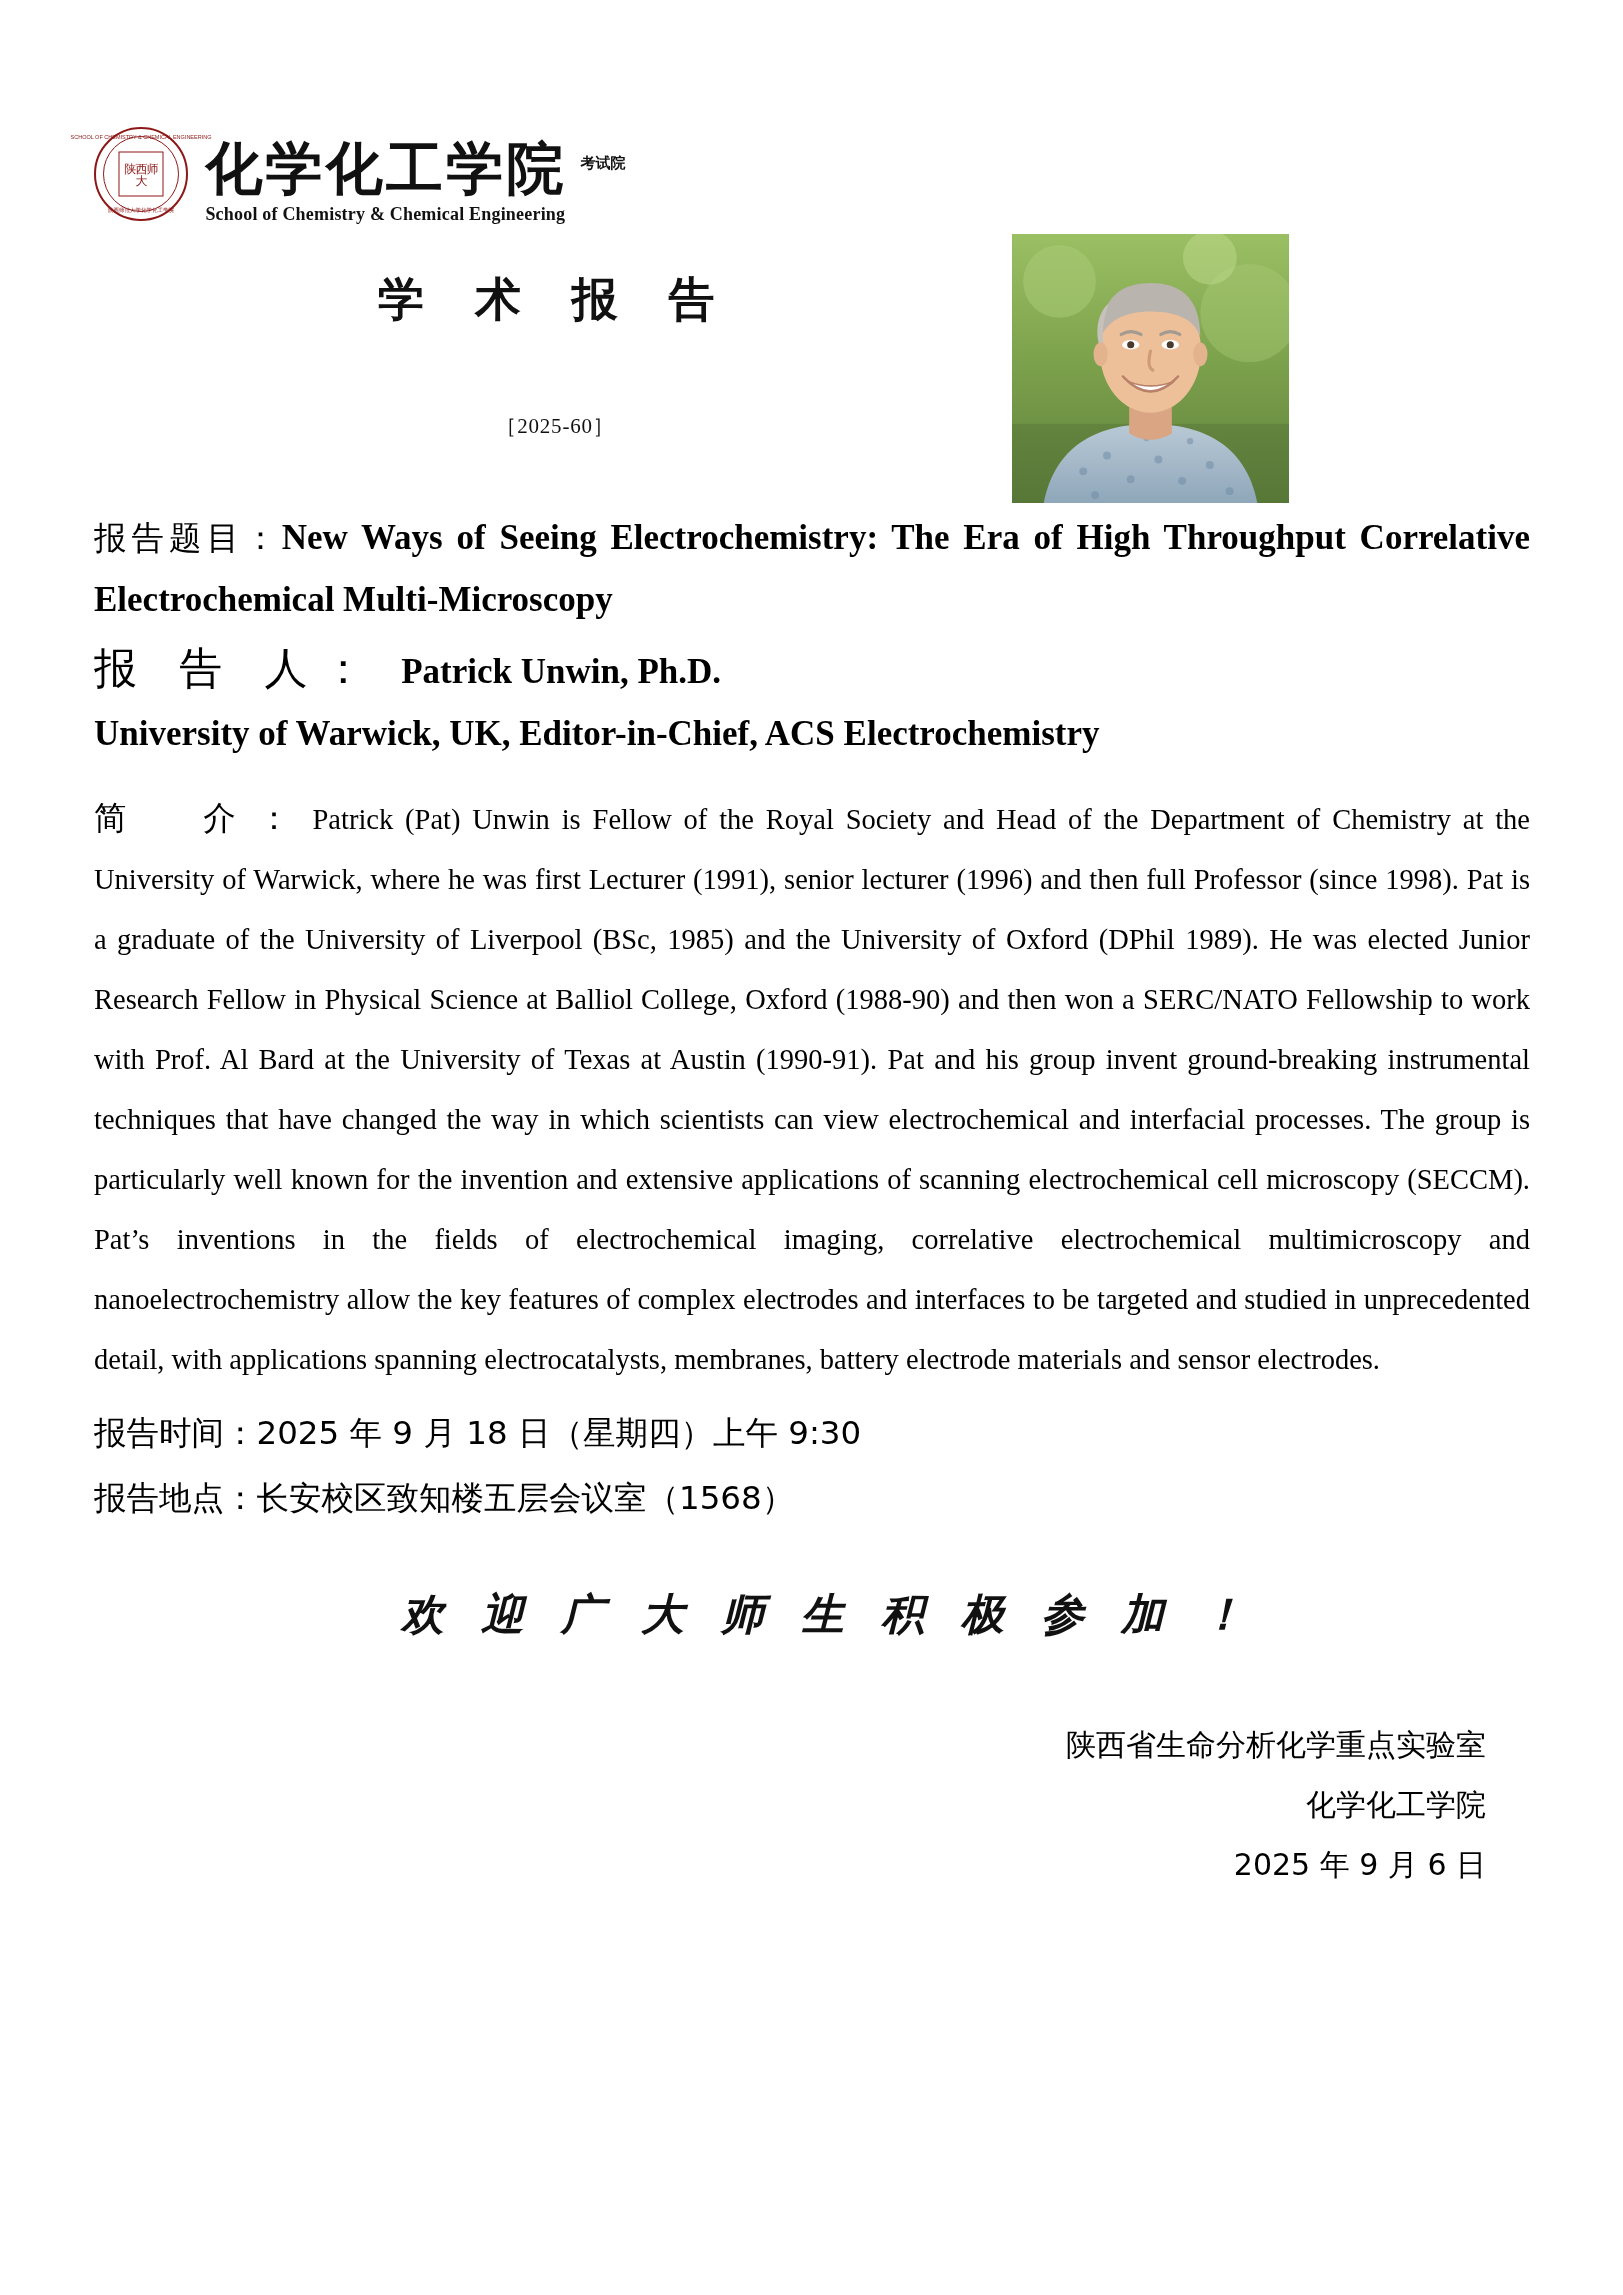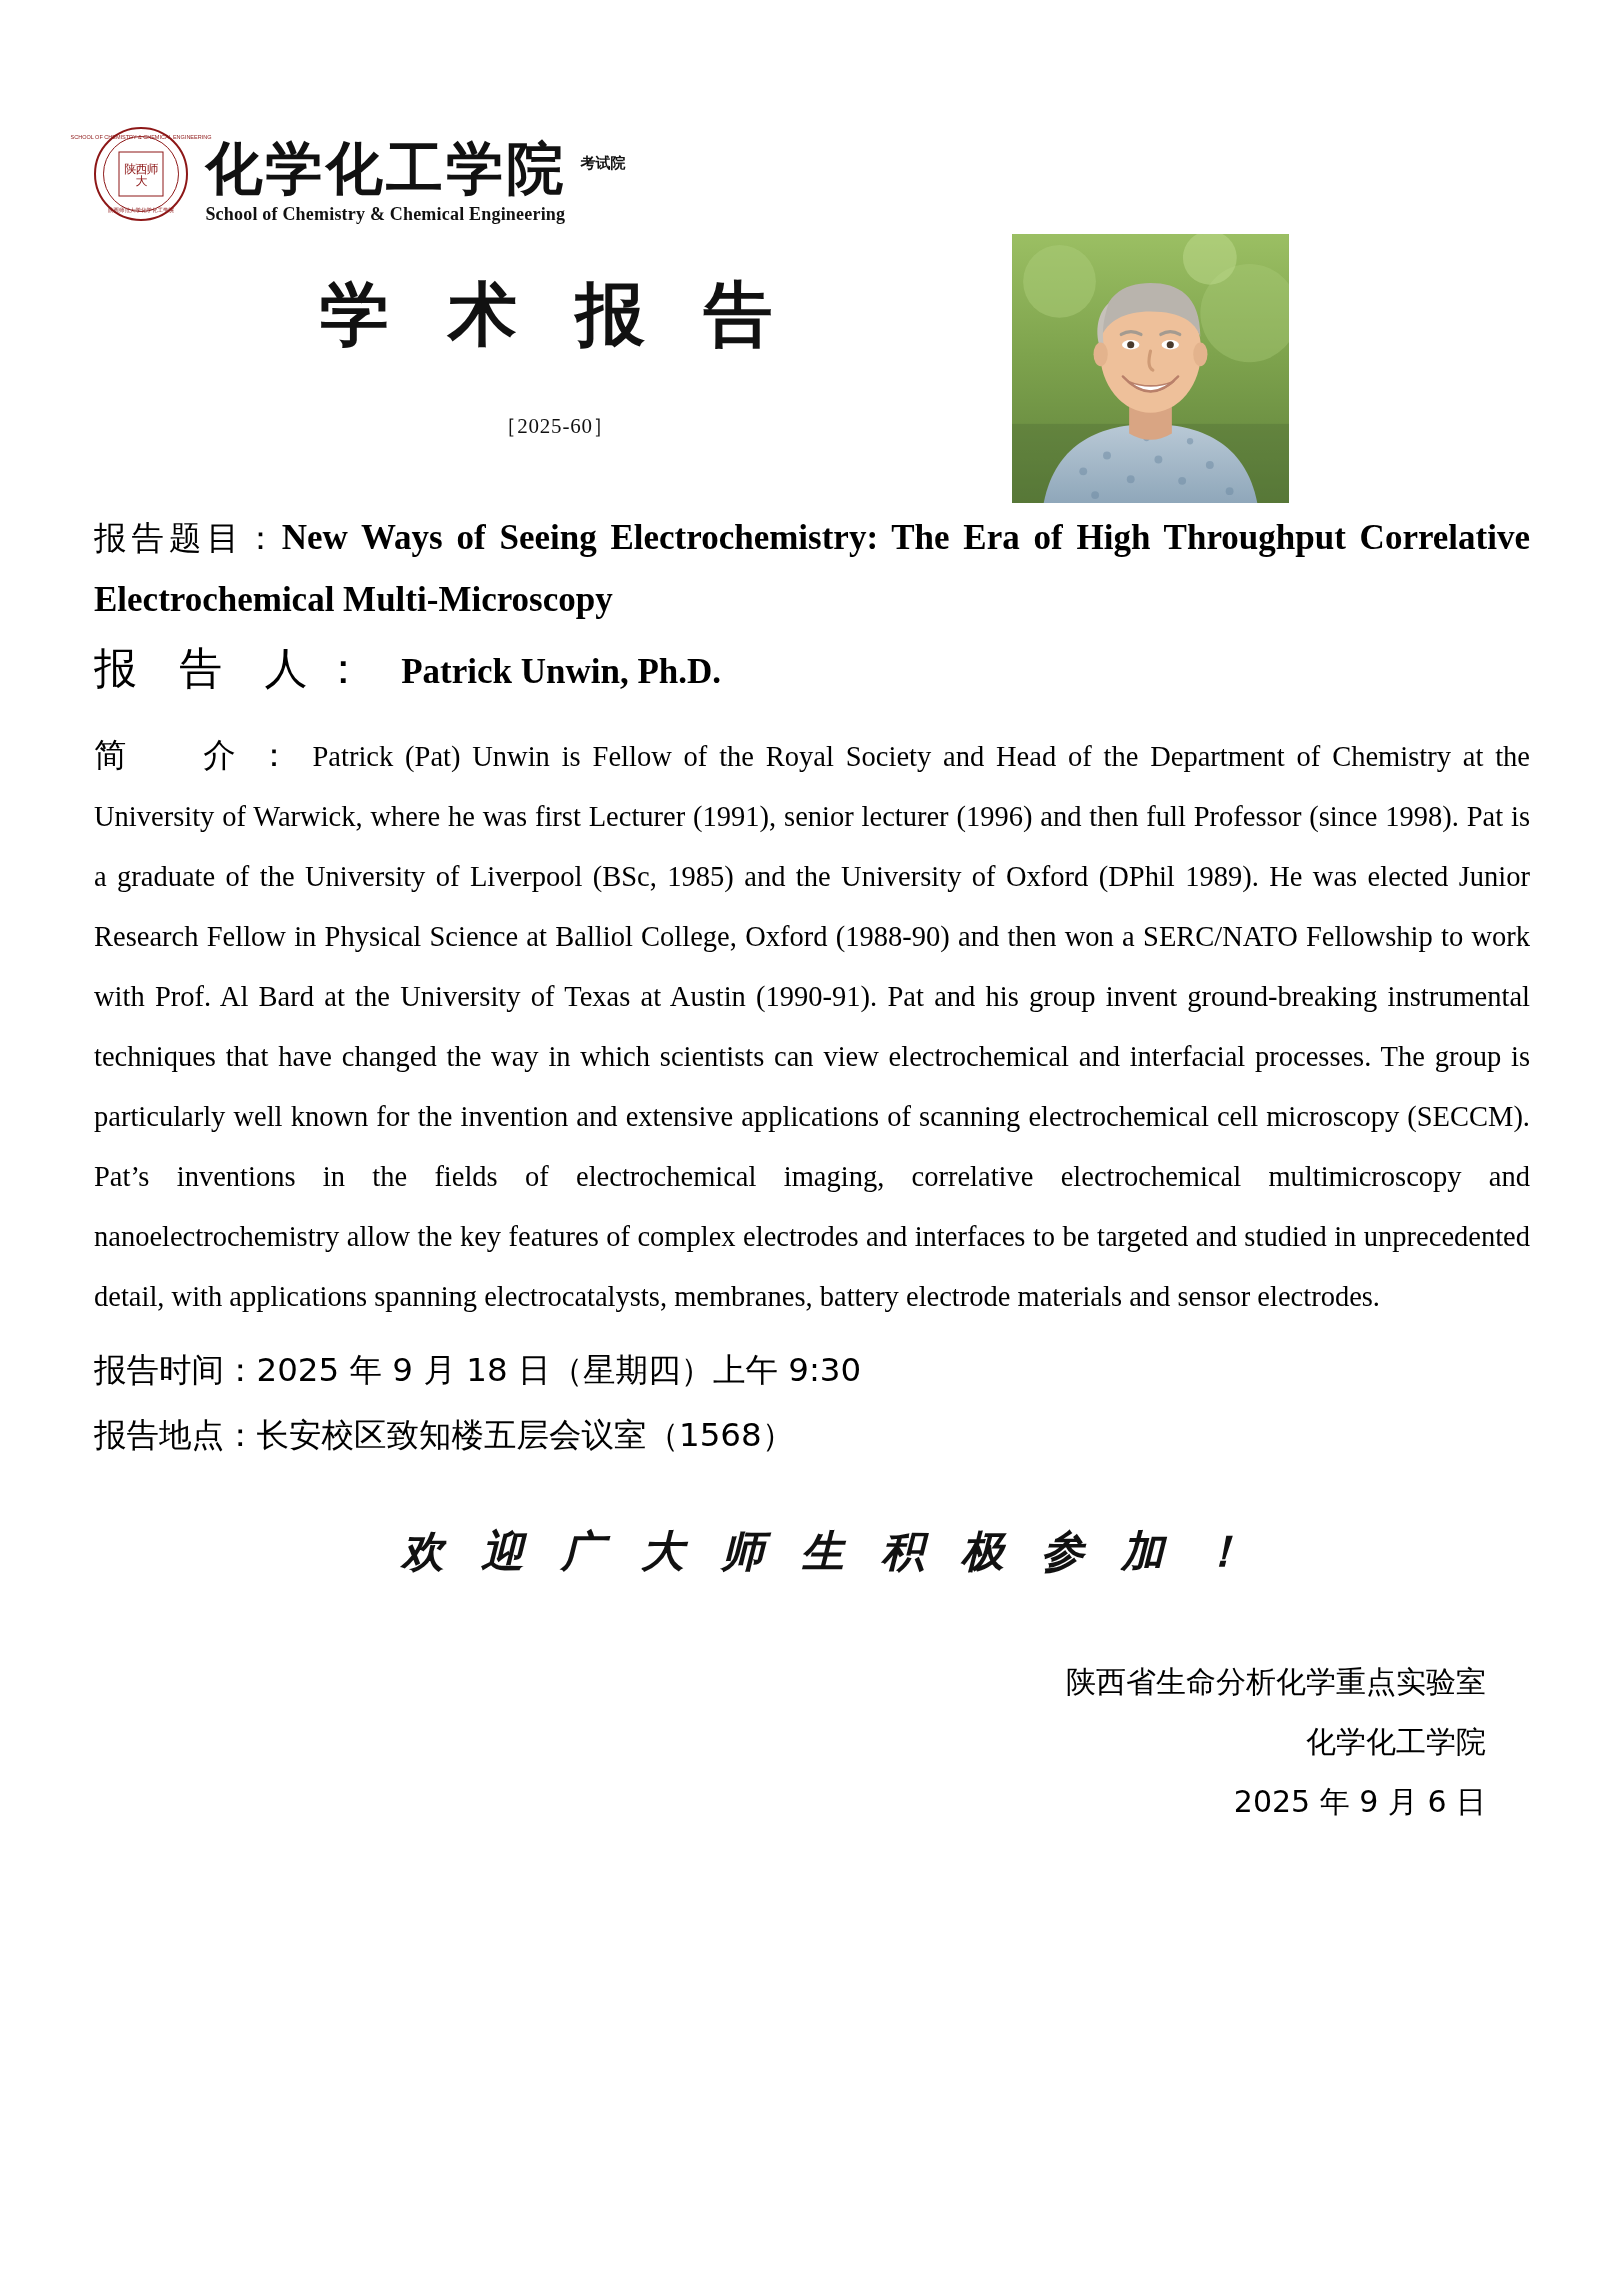--- a/index.html
+++ b/index.html
@@ -122,21 +122,21 @@
 
   
   .main-title {
     position: absolute;
     left: 0;
     top: 269px;
     width: 1110px;
     text-align: center;
     font-family: "DejaVu Serif", serif;
     font-weight: bold;
-    font-size: 69px;
+    font-size: 46px;
     letter-spacing: 17.4px;
     color: #111;
   }
   .serial {
     position: absolute;
     left: 0;
     top: 412px;
     width: 1110px;
     text-align: center;
     font-family: "Liberation Serif", serif;
@@ -310,20 +310,21 @@
 
   <div class="main-title">学 术 报 告</div>
   <div class="serial">［2025-60］</div>
 
   <div class="content">
 
     <div class="talk-title"><span class="lead">报告题目：</span><span>New Ways of Seeing Electrochemistry: The Era of High Throughput Correlative Electrochemical Multi-Microscopy</span></div>
 
     <div class="speaker-line"><span class="label-cn spaced">报 告 人：</span><span class="speaker-name">Patrick Unwin, Ph.D.</span></div>
 
+    <div class="affiliation">University of Warwick, UK, Editor-in-Chief, ACS Electrochemistry</div>
 
     <div class="bio"><span class="lead">简　介：</span><span>Patrick (Pat) Unwin is Fellow of the Royal Society and Head of the Department of Chemistry at the University of Warwick, where he was first Lecturer (1991), senior lecturer (1996) and then full Professor (since 1998). Pat is a graduate of the University of Liverpool (BSc, 1985) and the University of Oxford (DPhil 1989). He was elected Junior Research Fellow in Physical Science at Balliol College, Oxford (1988-90) and then won a SERC/NATO Fellowship to work with Prof. Al Bard at the University of Texas at Austin (1990-91). Pat and his group invent ground-breaking instrumental techniques that have changed the way in which scientists can view electrochemical and interfacial processes. The group is particularly well known for the invention and extensive applications of scanning electrochemical cell microscopy (SECCM). Pat’s inventions in the fields of electrochemical imaging, correlative electrochemical multimicroscopy and nanoelectrochemistry allow the key features of complex electrodes and interfaces to be targeted and studied in unprecedented detail, with applications spanning electrocatalysts, membranes, battery electrode materials and sensor electrodes.</span></div>
 
     <div class="meta-line">报告时间：2025 年 9 月 18 日（星期四）上午 9:30</div>
     <div class="meta-line second">报告地点：长安校区致知楼五层会议室（1568）</div>
 
     <div class="slogan">欢 迎 广 大 师 生 积 极 参 加 ！</div>
 
     <div class="signature">
       <div>陕西省生命分析化学重点实验室</div>

